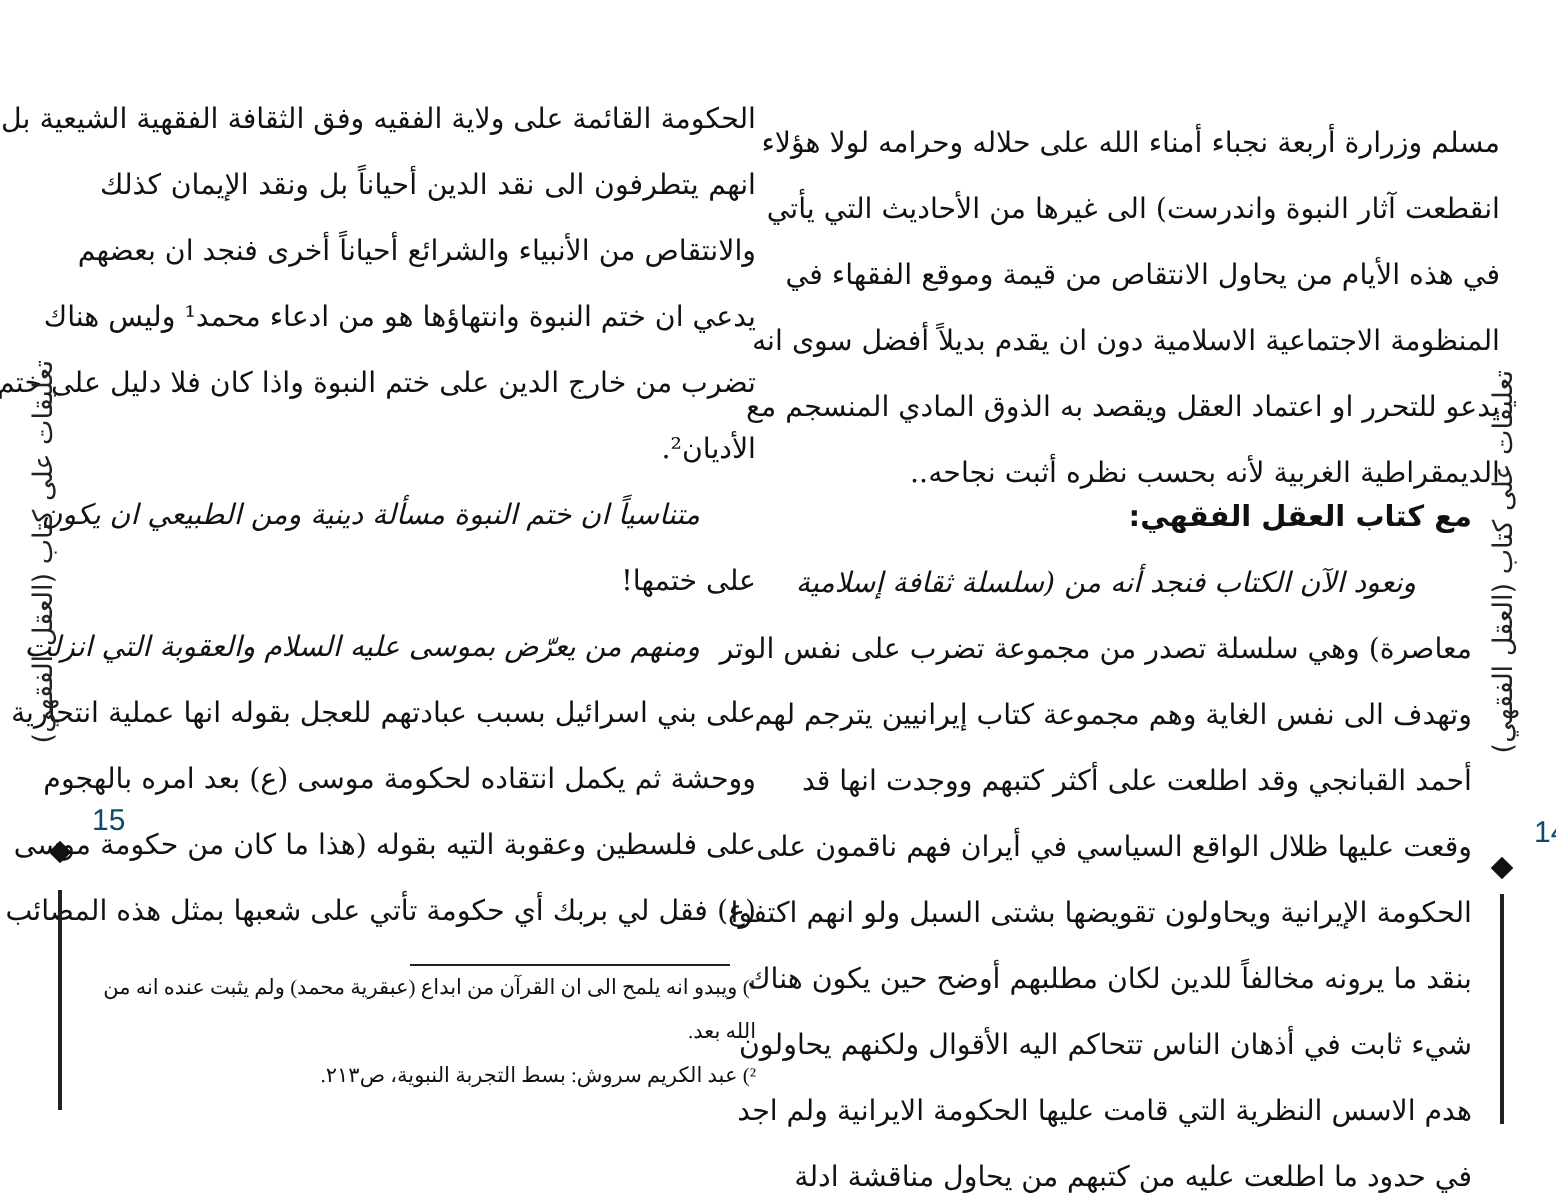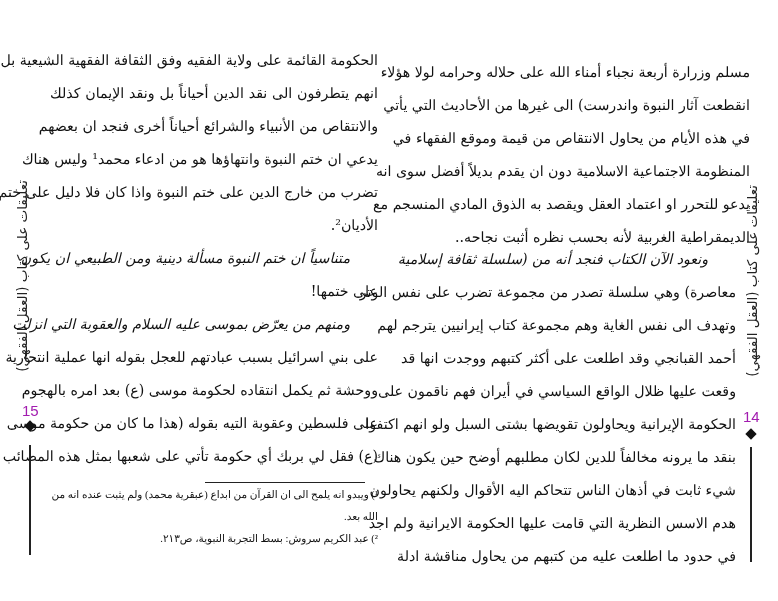--- a/index.html
+++ b/index.html
@@ -15,21 +15,21 @@
     font-size: 14.2px; line-height: 33px; white-space: nowrap;
   }
   .line { display: block; height: 33px; text-align-last: justify; }
   .line.last { text-align-last: right; }
   .line.indent { padding-right: 28px; font-style: italic; }
   .heading { font-family: "DejaVu Sans", "Liberation Sans", sans-serif; font-weight: bold; font-size: 14.5px; text-align-last: right; }
   .side-label {
     position: absolute; writing-mode: vertical-rl; transform: rotate(180deg);
     font-family: "DejaVu Sans", "Liberation Sans", sans-serif; font-size: 13.5px; white-space: nowrap; color:#222;
   }
-  .page-num { position: absolute; font-family: "Liberation Sans", sans-serif; font-size: 15px; color:#a21caf; }
+  .page-num { position: absolute; font-family: "Liberation Sans", sans-serif; font-size: 15px; color:#0c4a6e;margin-left:24px; }
   .diamond { position: absolute; width: 8px; height: 8px; background: #111; transform: rotate(45deg); }
   .vrule { position: absolute; width: 1.5px; background: #222; }
   .fn-rule { position: absolute; height: 1px; background: #222; }
   .footnotes {
     position: absolute; direction: rtl; font-size: 10.5px; line-height: 22px; white-space: nowrap; font-family: Liberation Serif, serif;
   }
   .footnotes .fn { display:block; }
 </style>
 </head>
 <body>
@@ -68,20 +68,21 @@
   <div class="body-text" style="left:39px; top:56px; width:322px;">
     <span class="line">مسلم وزرارة أربعة نجباء أمناء الله على حلاله وحرامه لولا هؤلاء</span>
     <span class="line">انقطعت آثار النبوة واندرست) الى غيرها من الأحاديث التي يأتي</span>
     <span class="line">في هذه الأيام من يحاول الانتقاص من قيمة وموقع الفقهاء في</span>
     <span class="line">المنظومة الاجتماعية الاسلامية دون ان يقدم بديلاً أفضل سوى انه</span>
     <span class="line">يدعو للتحرر او اعتماد العقل ويقصد به الذوق المادي المنسجم مع</span>
     <span class="line last">الديمقراطية الغربية لأنه بحسب نظره أثبت نجاحه..</span>
   </div>
 
   <div class="body-text" style="left:25px; top:243px; width:322px;">
+    <span class="line heading">مع كتاب العقل الفقهي:</span>
     <span class="line indent">ونعود الآن الكتاب فنجد أنه من (سلسلة ثقافة إسلامية</span>
     <span class="line">معاصرة) وهي سلسلة تصدر من مجموعة تضرب على نفس الوتر</span>
     <span class="line">وتهدف الى نفس الغاية وهم مجموعة كتاب إيرانيين يترجم لهم</span>
     <span class="line">أحمد القبانجي وقد اطلعت على أكثر كتبهم ووجدت انها قد</span>
     <span class="line">وقعت عليها ظلال الواقع السياسي في أيران فهم ناقمون على</span>
     <span class="line">الحكومة الإيرانية ويحاولون تقويضها بشتى السبل ولو انهم اكتفوا</span>
     <span class="line">بنقد ما يرونه مخالفاً للدين لكان مطلبهم أوضح حين يكون هناك</span>
     <span class="line">شيء ثابت في أذهان الناس تتحاكم اليه الأقوال ولكنهم يحاولون</span>
     <span class="line">هدم الاسس النظرية التي قامت عليها الحكومة الايرانية ولم اجد</span>
     <span class="line">في حدود ما اطلعت عليه من كتبهم من يحاول مناقشة ادلة</span>

